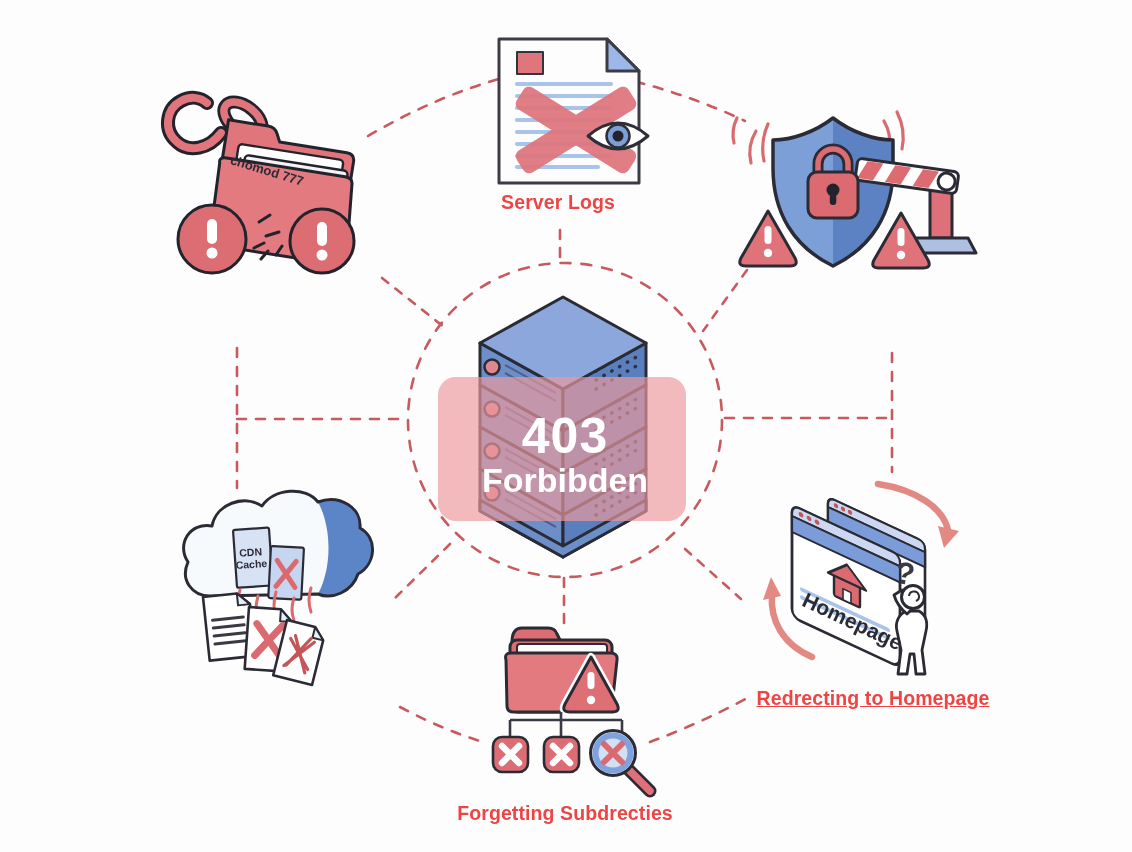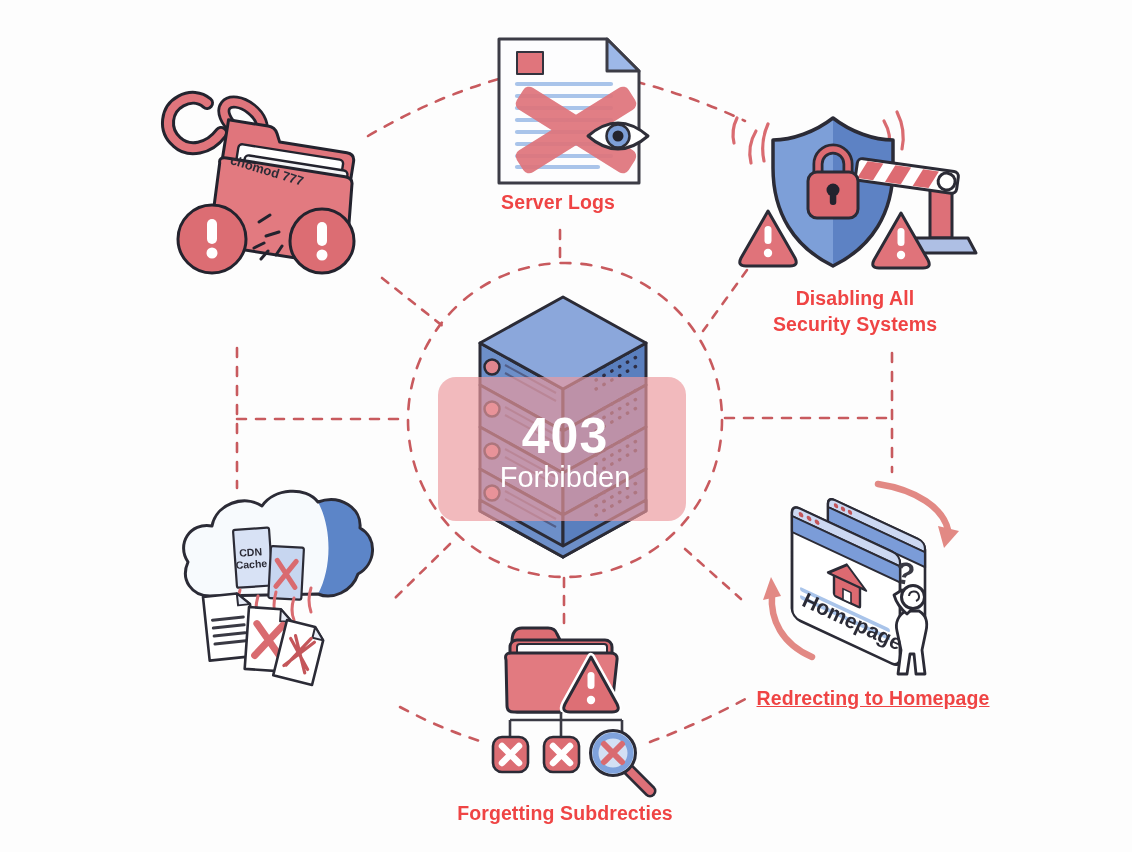--- a/index.html
+++ b/index.html
@@ -5,21 +5,21 @@
   html,body{margin:0;padding:0;background:#ffffff;}
   #canvas{position:relative;width:1132px;height:852px;background:#fdfdfd;overflow:hidden;
           font-family:"Liberation Sans", sans-serif;}
   svg{position:absolute;left:0;top:0;}
   .label{position:absolute;transform:translateX(-50%);text-align:center;
          font-size:19.5px;font-weight:600;color:#ef4444;white-space:pre-line;
          line-height:1.34;letter-spacing:.1px;}
   .center-code{position:absolute;transform:translateX(-50%);color:#ffffff;
          font-size:50px;font-weight:700;letter-spacing:1px;text-align:center;}
   .center-status{position:absolute;transform:translateX(-50%);color:#ffffff;
-         font-size:29px;font-weight:400;text-align:center;}
+         font-size:34px;font-weight:700;text-align:center;}
   .mini-text{position:absolute;color:#2b2b36;font-weight:700;text-align:center;
          white-space:pre-line;}
   #chmod-text{left:222px;top:163px;width:90px;font-size:13px;transform:rotate(17deg);}
   #cdn-text{left:231px;top:546px;width:40px;font-size:10.5px;line-height:1.15;transform:rotate(-4deg);}
   #homepage-text{left:799px;top:608px;width:100px;font-size:21px;font-weight:600;transform:rotate(25deg);}
   #qmark-text{left:891px;top:556px;width:28px;font-size:31px;font-weight:600;color:#3a3a44;transform:rotate(10deg);}
 </style>
 </head>
 <body>
 
@@ -298,22 +298,20 @@
     <g transform="translate(893,578)" stroke-linejoin="round">
       <path d="M13 33 C5 37 2 45 4 53 L8 72 L5 96 L14 96 L17 76 L21 76 L23 96 L32 96 L29 72 L33 53 C35 44 33 37 26 33 Z" fill="#ffffff" stroke="#2b2b36" stroke-width="2.8"></path>
       <path d="M14 36 C8 31 3 24 1 17 L9 12 C12 19 16 25 21 29 Z" fill="#ffffff" stroke="#2b2b36" stroke-width="2.8"></path>
       <circle cx="20" cy="19" r="11.5" fill="#ffffff" stroke="#2b2b36" stroke-width="3"></circle>
       <path d="M16 18 a5 5 0 1 1 7 5" fill="none" stroke="#2b2b36" stroke-width="2"></path>
     </g>
   </g>
 </svg>
 
   <div class="label" style="left:558px;top:189px;width:180px;">Server Logs</div>
-  <div class="label" style="left:855px;top:285px;width:220px;">Disabling All
-Security Systems</div>
   <div class="label" style="left:565px;top:800px;width:260px;">Forgetting Subdrecties</div>
   <div class="label" style="left:873px;top:685px;width:260px;text-decoration:underline;">Redrecting to Homepage</div>
 
   <div class="center-code" style="left:565px;top:407px;">403</div>
   <div class="center-status" style="left:565px;top:461px;">Forbibden</div>
 
   <div class="mini-text" id="chmod-text">chomod 777</div>
   <div class="mini-text" id="cdn-text">CDN
 Cache</div>
   <div class="mini-text" id="homepage-text">Homepage</div>

